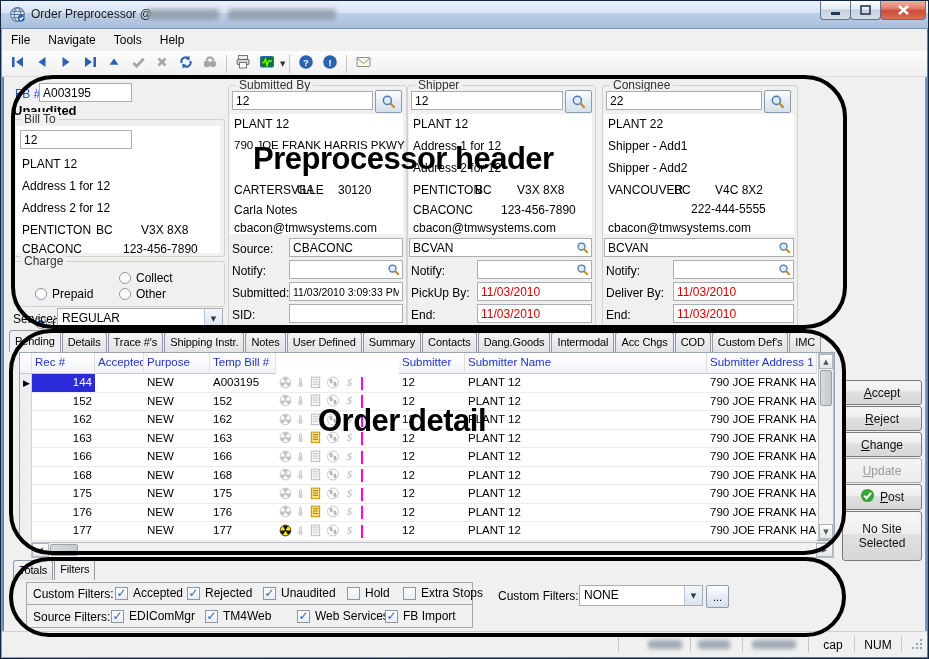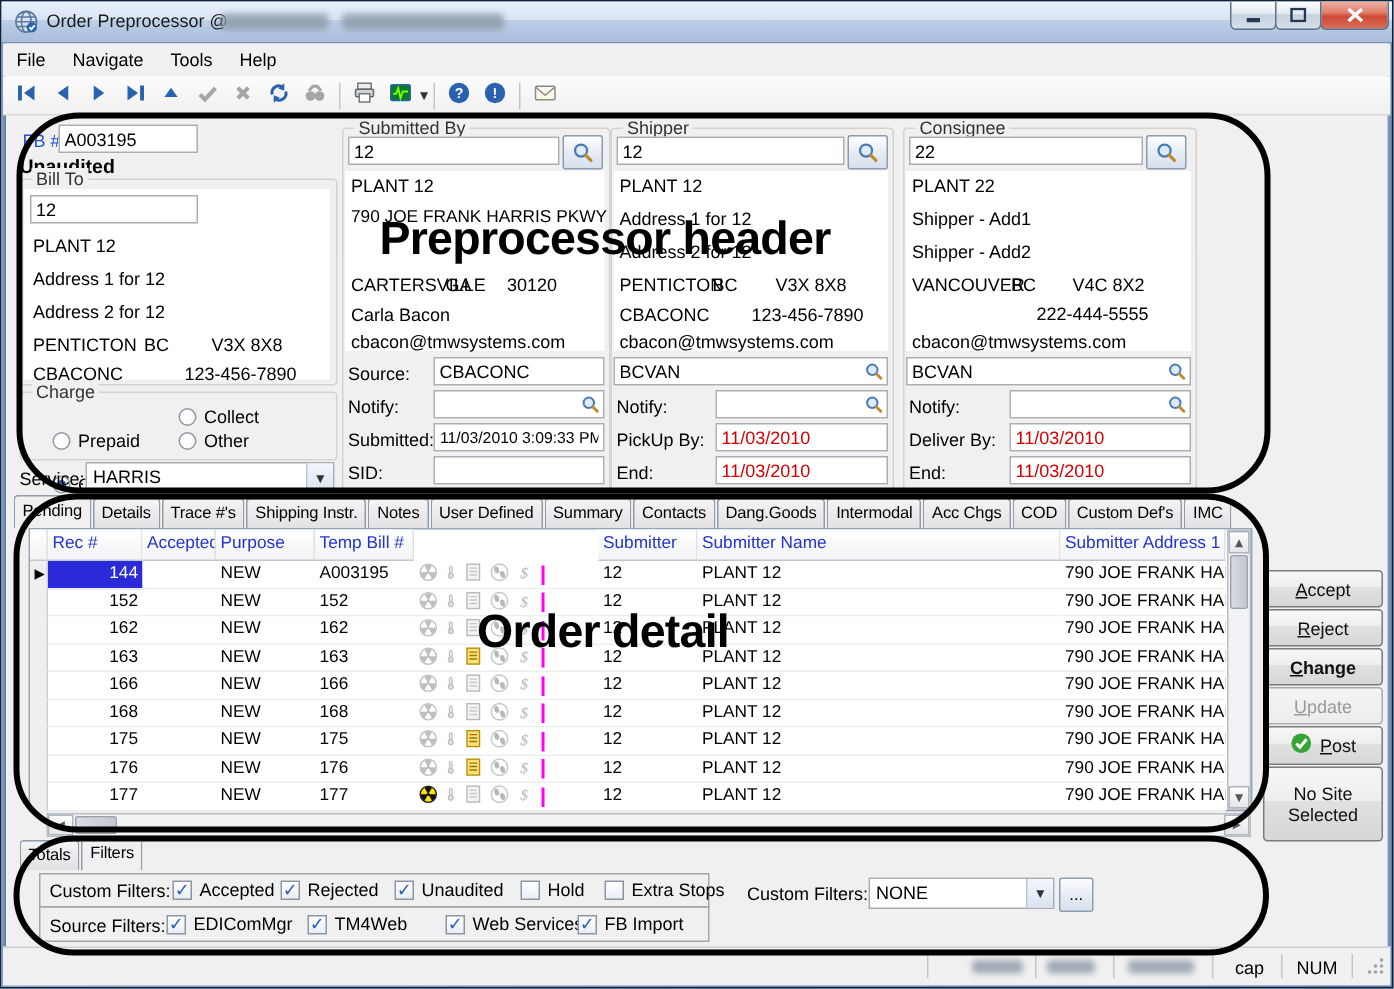--- a/index.html
+++ b/index.html
@@ -257,41 +257,41 @@
         <span>Prepaid</span>
       </div>
       <div class="radio" style="left: 118px; top: 286px;">
         <span class="rdot"></span>
         <span>Other</span>
       </div>
     </div>
 
   <span class="flabel" style="left:12px;top:311px;">Service:</span>
   <div class="combo" style="left:56px;top:307px;width:166px;height:21px;">
-    <span class="val">HARRIS</span>
+    <span class="val">REGULAR</span>
     <span class="drop glyph">▼</span>
   </div>
 
   <div class="groupbox" style="left:227px;top:84px;width:177px;height:242px;">
     <span class="gb-label">Submitted By</span>
   </div>
   <input class="win-input" style="left: 231px; top: 90px; width: 141px; height: 19px;" value="12">
   <div class="magbtn" style="left:374px;top:89px;width:25px;height:21px;">
       <svg viewBox="0 0 16 16" width="15" height="15">
         <circle cx="6.8" cy="6.8" r="4.3" fill="#dcebf7" stroke="#4a7ab5" stroke-width="1.6"></circle>
         <line x1="10.2" y1="10.2" x2="13.8" y2="13.8" stroke="#c08a30" stroke-width="2.4" stroke-linecap="round"></line>
       </svg>
     </div>
   <div class="whitebox" style="left:229px;top:113px;width:173px;height:120px;"></div>
   <span class="iline" style="left:233px;top:116px;">PLANT 12</span>
   <span class="iline" style="left:233px;top:138px;font-size:11.5px;">790 JOE FRANK HARRIS PKWY</span>
   <span class="iline" style="left:233px;top:182px;">CARTERSVILLE</span>
   <span class="iline" style="left:296px;top:182px;">GA</span>
   <span class="iline" style="left:337px;top:182px;">30120</span>
-  <span class="iline" style="left:233px;top:202px;">Carla Bacon</span>
+  <span class="iline" style="left:233px;top:202px;">Carla Notes</span>
   <span class="iline" style="left:233px;top:220px;">cbacon@tmwsystems.com</span>
   <span class="flabel" style="left:231px;top:241px;">Source:</span>
   <input class="win-input" style="left: 288px; top: 237px; width: 114px; height: 19px;" value="CBACONC">
   <span class="flabel" style="left:231px;top:263px;">Notify:</span>
   <div class="win-input" style="left:288px;top:259px;width:114px;height:19px;">
       <span class="mag-in"><svg viewBox="0 0 16 16" width="13" height="13">
           <circle cx="6.8" cy="6.8" r="4.3" fill="#dcebf7" stroke="#4a7ab5" stroke-width="1.6"></circle>
           <line x1="10.2" y1="10.2" x2="13.8" y2="13.8" stroke="#c08a30" stroke-width="2.4" stroke-linecap="round"></line>
         </svg></span>
     </div>
@@ -784,21 +784,21 @@
       </div>
   </div>
 
   <div id="action-buttons">
       <div class="act-btn" style="top: 332px; height: 23px;">
         <span><u>A</u>ccept</span>
       </div>
       <div class="act-btn" style="top: 358px; height: 23px;">
         <span><u>R</u>eject</span>
       </div>
-      <div class="act-btn" style="top: 384px; height: 23px; font-weight: bold;">
+      <div class="act-btn" style="top: 384px; height: 23px;">
         <span><u>C</u>hange</span>
       </div>
       <div class="act-btn disabled" style="top: 410px; height: 23px; align-items: center;">
         <span><u>U</u>pdate</span>
       </div>
       <div class="act-btn" style="top: 436px; height: 24px;">
         <span><svg width="15" height="15" viewBox="0 0 16 16">
             <circle cx="8" cy="8" r="7" fill="#35a435"></circle>
             <path d="M4.5 8.2 L7 10.8 L11.8 5.2" stroke="#fff" stroke-width="2.2" fill="none"></path>
           </svg></span>

